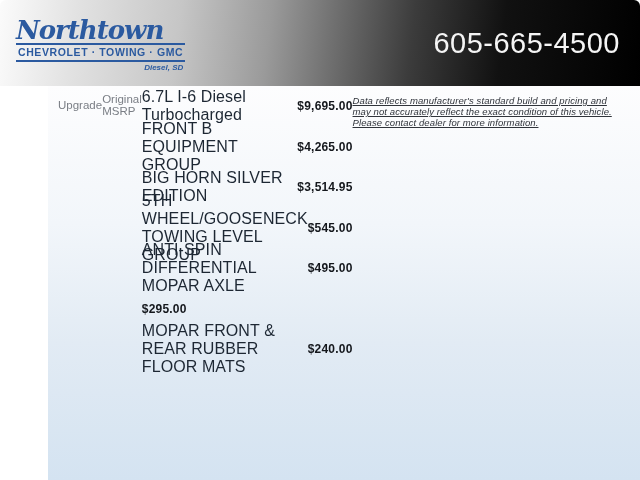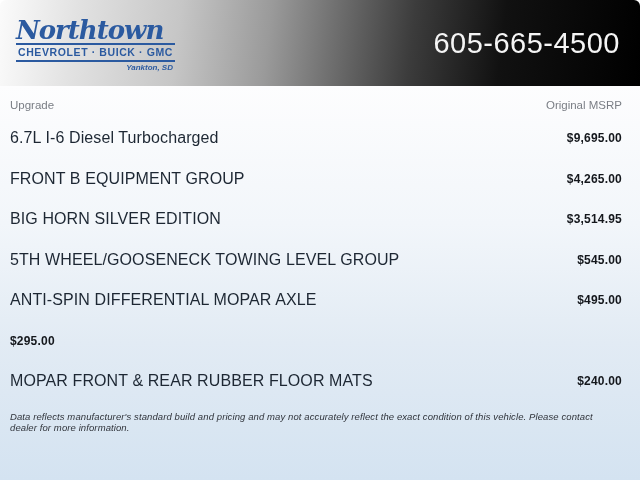--- a/index.html
+++ b/index.html
@@ -58,22 +58,23 @@
     font-size: 29px;
     letter-spacing: 0.5px;
     font-weight: 400;
     text-align: right;
   }
 
   
   .content {
     flex: 1 1 auto;
     background: linear-gradient(180deg, #fdfdfe 0%, #f2f6fa 35%, #e2ebf4 65%, #d4e3f1 100%);
-    display: flex; flex-direction: column;
+    display: flex; flex-direction: row;
     padding: 0 18px 0 10px;
+    margin-left: 48px;
   }
 
   .col-header {
     height: 32px; flex: 0 0 32px;
     display: flex; align-items: center; justify-content: space-between;
     padding-top: 6px;
   }
   .col-header span {
     font-size: 11.5px;
     color: #7a7e85;
@@ -95,32 +96,33 @@
     color: #14171c;
     letter-spacing: 0.2px;
   }
 
   .disclaimer {
     margin-top: 9px;
     font-size: 9.5px;
     font-style: italic;
     color: #30343b;
     letter-spacing: 0.1px;
+    text-decoration: underline;
   }
 </style>
 </head>
 <body>
 
 <div class="page">
 
   <div class="banner">
     <div class="logo">
       <span class="logo-script">Northtown</span>
-      <span class="logo-brands">CHEVROLET · BUICK · GMC</span>
-      <span class="logo-city">Yankton, SD</span>
+      <span class="logo-brands">CHEVROLET · TOWING · GMC</span>
+      <span class="logo-city">Diesel, SD</span>
     </div>
     <div class="phone">605-665-4500</div>
   </div>
 
   <div class="content">
     <div class="col-header">
       <span>Upgrade</span>
       <span>Original MSRP</span>
     </div>
 

